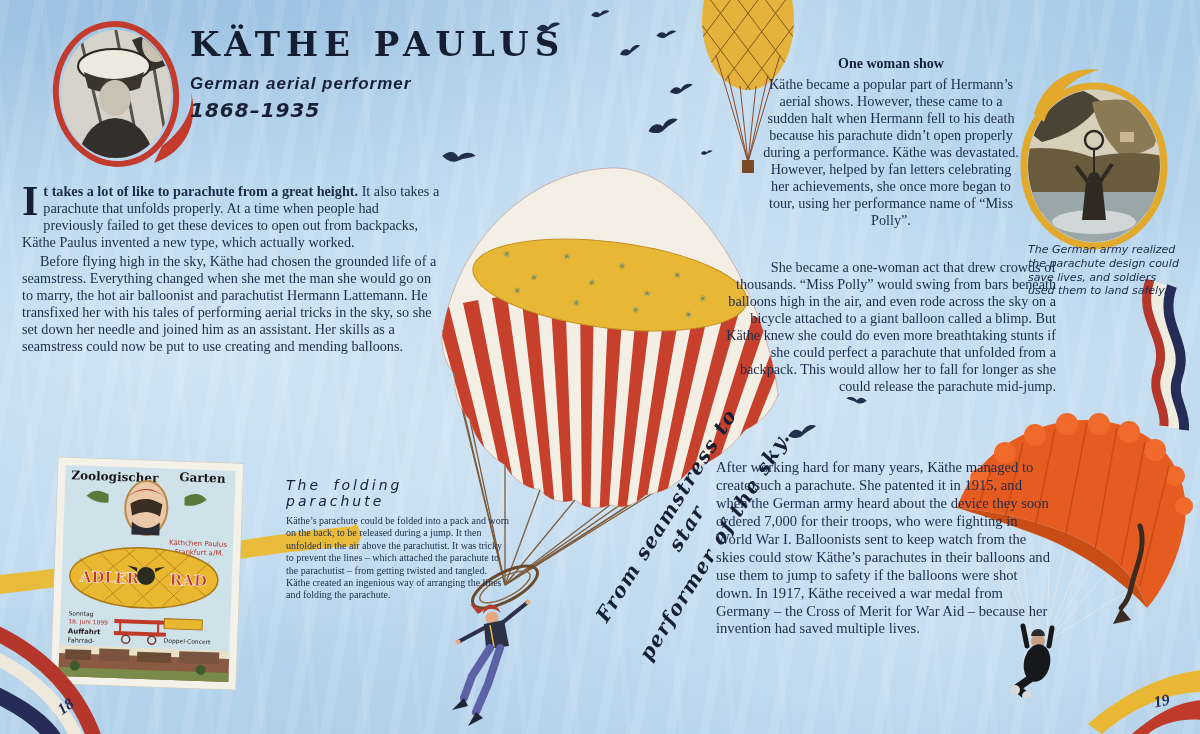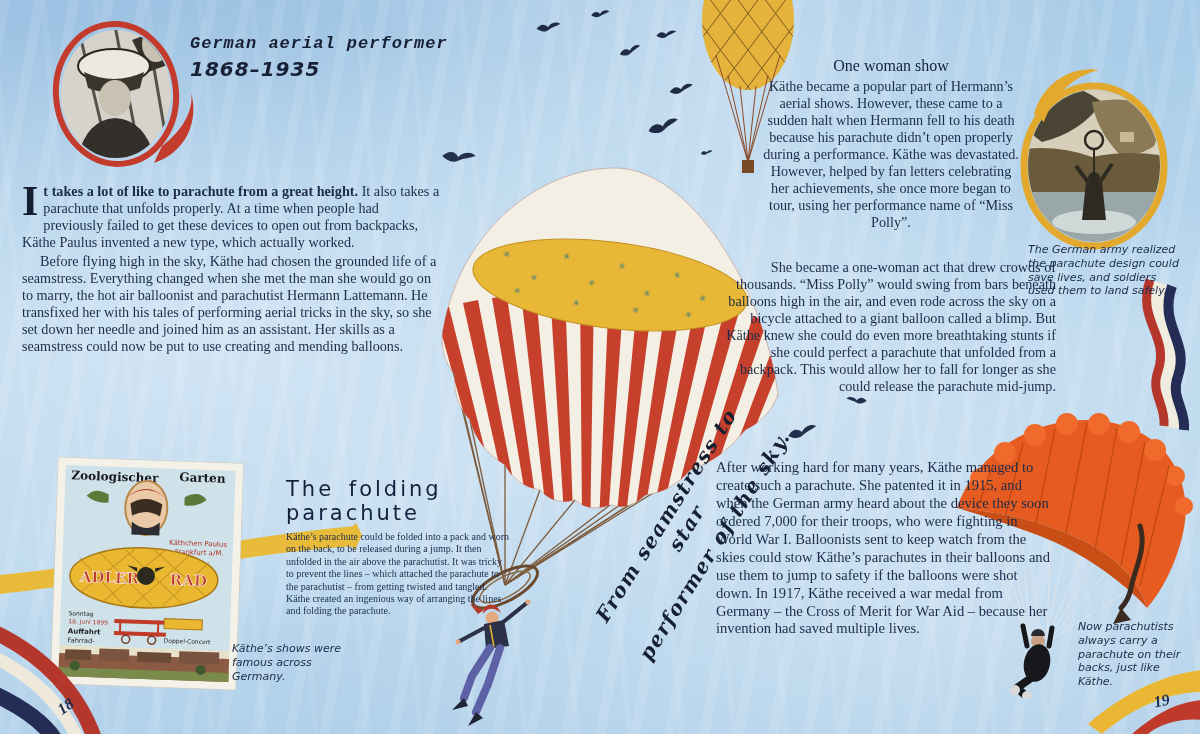--- a/index.html
+++ b/index.html
@@ -15,40 +15,40 @@
   .page::before{content:"";position:absolute;inset:0;pointer-events:none;
     background:
       repeating-linear-gradient(100deg, rgba(255,255,255,.10) 0 10px, rgba(255,255,255,0) 10px 34px),
       repeating-linear-gradient(85deg, rgba(255,255,255,.07) 0 6px, rgba(255,255,255,0) 6px 52px);
   }
   .abs{position:absolute;}
   
   .title-block{left:190px;top:24px;width:420px;}
   .title-block h1{margin:0;font-family:"DejaVu Serif",serif;font-weight:700;font-size:34px;
     letter-spacing:6px;color:#161e31;}
-  .subtitle{margin-top:10px;font-family:Liberation Mono, monospace;font-style:italic;font-weight:700;
+  .subtitle{margin-top:10px;font-family:Liberation Sans, sans-serif;font-style:italic;font-weight:700;
     font-size:17px;letter-spacing:1px;color:#182036;}
   .dates{margin-top:4px;font-family:"DejaVu Sans",sans-serif;font-style:italic;font-weight:700;
     font-size:20px;letter-spacing:1px;color:#182036;}
   .bodytext{font-size:14.2px;line-height:1.2;color:#1c2b4a;}
   .intro{left:22px;top:183px;width:420px;}
   .intro p{margin:0 0 2px 0;}
   .intro .indent{text-indent:18px;}
   .dropcap{float:left;font-size:42px;line-height:.8;font-weight:700;padding:2px 5px 0 0;color:#161e31;}
   .ows1{left:760px;top:56px;width:262px;text-align:center;}
-  .ows1 h2{margin:0 0 3px 0;font-size:16px;font-weight:400;color:#14203c;}
+  .ows1 h2{margin:0 0 3px 0;font-size:14px;font-weight:700;color:#14203c;}
   .ows2{left:720px;top:259px;width:336px;text-align:right;}
   .after{left:716px;top:459px;width:334px;text-align:left;font-size:14.6px;line-height:1.23;}
   .caption{font-family:"DejaVu Sans",sans-serif;font-style:italic;font-size:11px;line-height:1.25;color:#1b2a49;}
   .cap-army{left:1028px;top:243px;width:158px;}
   .cap-poster{left:232px;top:642px;width:110px;}
   .cap-modern{left:1078px;top:620px;width:118px;}
   .folding{left:286px;top:477px;width:226px;}
-  .folding h3{margin:0 0 6px 0;font-family:"DejaVu Sans",sans-serif;font-weight:400;font-size:21px;
-    letter-spacing:3px;word-spacing:5px;color:#14203c;}
+  .folding h3{margin:0 0 6px 0;font-family:"DejaVu Sans",sans-serif;font-weight:400;font-size:14px;
+    letter-spacing:3px;word-spacing:5px;color:#14203c;font-style:italic;}
   .folding .fold-body{font-size:10px;line-height:1.24;}
   .tagline{left:540px;top:402px;width:300px;height:256px;display:flex;flex-direction:column;
     align-items:center;justify-content:center;transform:rotate(-58deg);
     font-family:"DejaVu Serif",serif;font-style:italic;font-weight:700;font-size:20px;
     letter-spacing:1.5px;color:#161e31;text-align:center;}
   .tagline span{display:block;}
   .tagline span+span{margin-top:9px;}
   .bird{position:absolute;}
 </style>
 </head>
@@ -372,20 +372,21 @@
       <path d="M2 8 C7 1 13 2 16 6 C20 0 27 -1 31 2 C26 5 21 6 17 9 C12 13 6 11 2 8 Z" fill="#22304d"></path>
     </svg>
   <svg class="bird" style="left:786px;top:426px;transform:rotate(-8deg)" width="32" height="14" viewBox="0 0 32 14">
       <path d="M2 8 C7 1 13 2 16 6 C20 0 27 -1 31 2 C26 5 21 6 17 9 C12 13 6 11 2 8 Z" fill="#22304d"></path>
     </svg>
   <svg class="bird" style="left:846px;top:396px;transform:rotate(-5deg) scaleX(-1)" width="22" height="10" viewBox="0 0 32 14">
       <path d="M2 8 C7 1 13 2 16 6 C20 0 27 -1 31 2 C26 5 21 6 17 9 C12 13 6 11 2 8 Z" fill="#22304d"></path>
     </svg>
 
   <header class="abs title-block">
+    <h1>KÄTHE PAULUS</h1>
     <div class="subtitle">German aerial performer</div>
     <div class="dates">1868–1935</div>
   </header>
 
   <div class="abs intro bodytext">
     <p><span class="dropcap">I</span><b>t takes a lot of like to parachute from a great height.</b><span> It also takes a parachute that unfolds properly. At a time when people had previously failed to get these devices to open out from backpacks, Käthe Paulus invented a new type, which actually worked.</span></p>
     <p class="indent">Before flying high in the sky, Käthe had chosen the grounded life of a seamstress. Everything changed when she met the man she would go on to marry, the hot air balloonist and parachutist Hermann Lattemann. He transfixed her with his tales of performing aerial tricks in the sky, so she set down her needle and joined him as an assistant. Her skills as a seamstress could now be put to use creating and mending balloons.</p>
   </div>
 
   <div class="abs ows1 bodytext">
@@ -394,24 +395,22 @@
   </div>
   <div class="abs ows2 bodytext">She became a one-woman act that drew crowds of thousands. “Miss Polly” would swing from bars beneath balloons high in the air, and even rode across the sky on a bicycle attached to a giant balloon called a blimp. But Käthe knew she could do even more breathtaking stunts if she could perfect a parachute that unfolded from a backpack. This would allow her to fall for longer as she could release the parachute mid-jump.</div>
 
   <div class="abs caption cap-army">The German army realized the parachute design could save lives, and soldiers used them to land safely.</div>
 
   <div class="abs folding">
     <h3>The folding parachute</h3>
     <div class="fold-body bodytext">Käthe’s parachute could be folded into a pack and worn on the back, to be released during a jump. It then unfolded in the air above the parachutist. It was tricky to prevent the lines – which attached the parachute to the parachutist – from getting twisted and tangled. Käthe created an ingenious way of arranging the lines and folding the parachute.</div>
   </div>
 
-  <div class="abs caption cap-poster">Käthe’s shows were famous across Germany.</div>
 
   <div class="abs tagline">
     <span>From seamstress to star</span>
     <span>performer of the sky.</span>
   </div>
 
   <div class="abs after">After working hard for many years, Käthe managed to create such a parachute. She patented it in 1915, and when the German army heard about the device they soon ordered 7,000 for their troops, who were fighting in World War I. Balloonists sent to keep watch from the skies could stow Käthe’s parachutes in their balloons and use them to jump to safety if the balloons were shot down. In 1917, Käthe received a war medal from Germany – the Cross of Merit for War Aid – because her invention had saved multiple lives.</div>
 
-  <div class="abs caption cap-modern">Now parachutists always carry a parachute on their backs, just like Käthe.</div>
 
 </div>
 
 </body></html>

